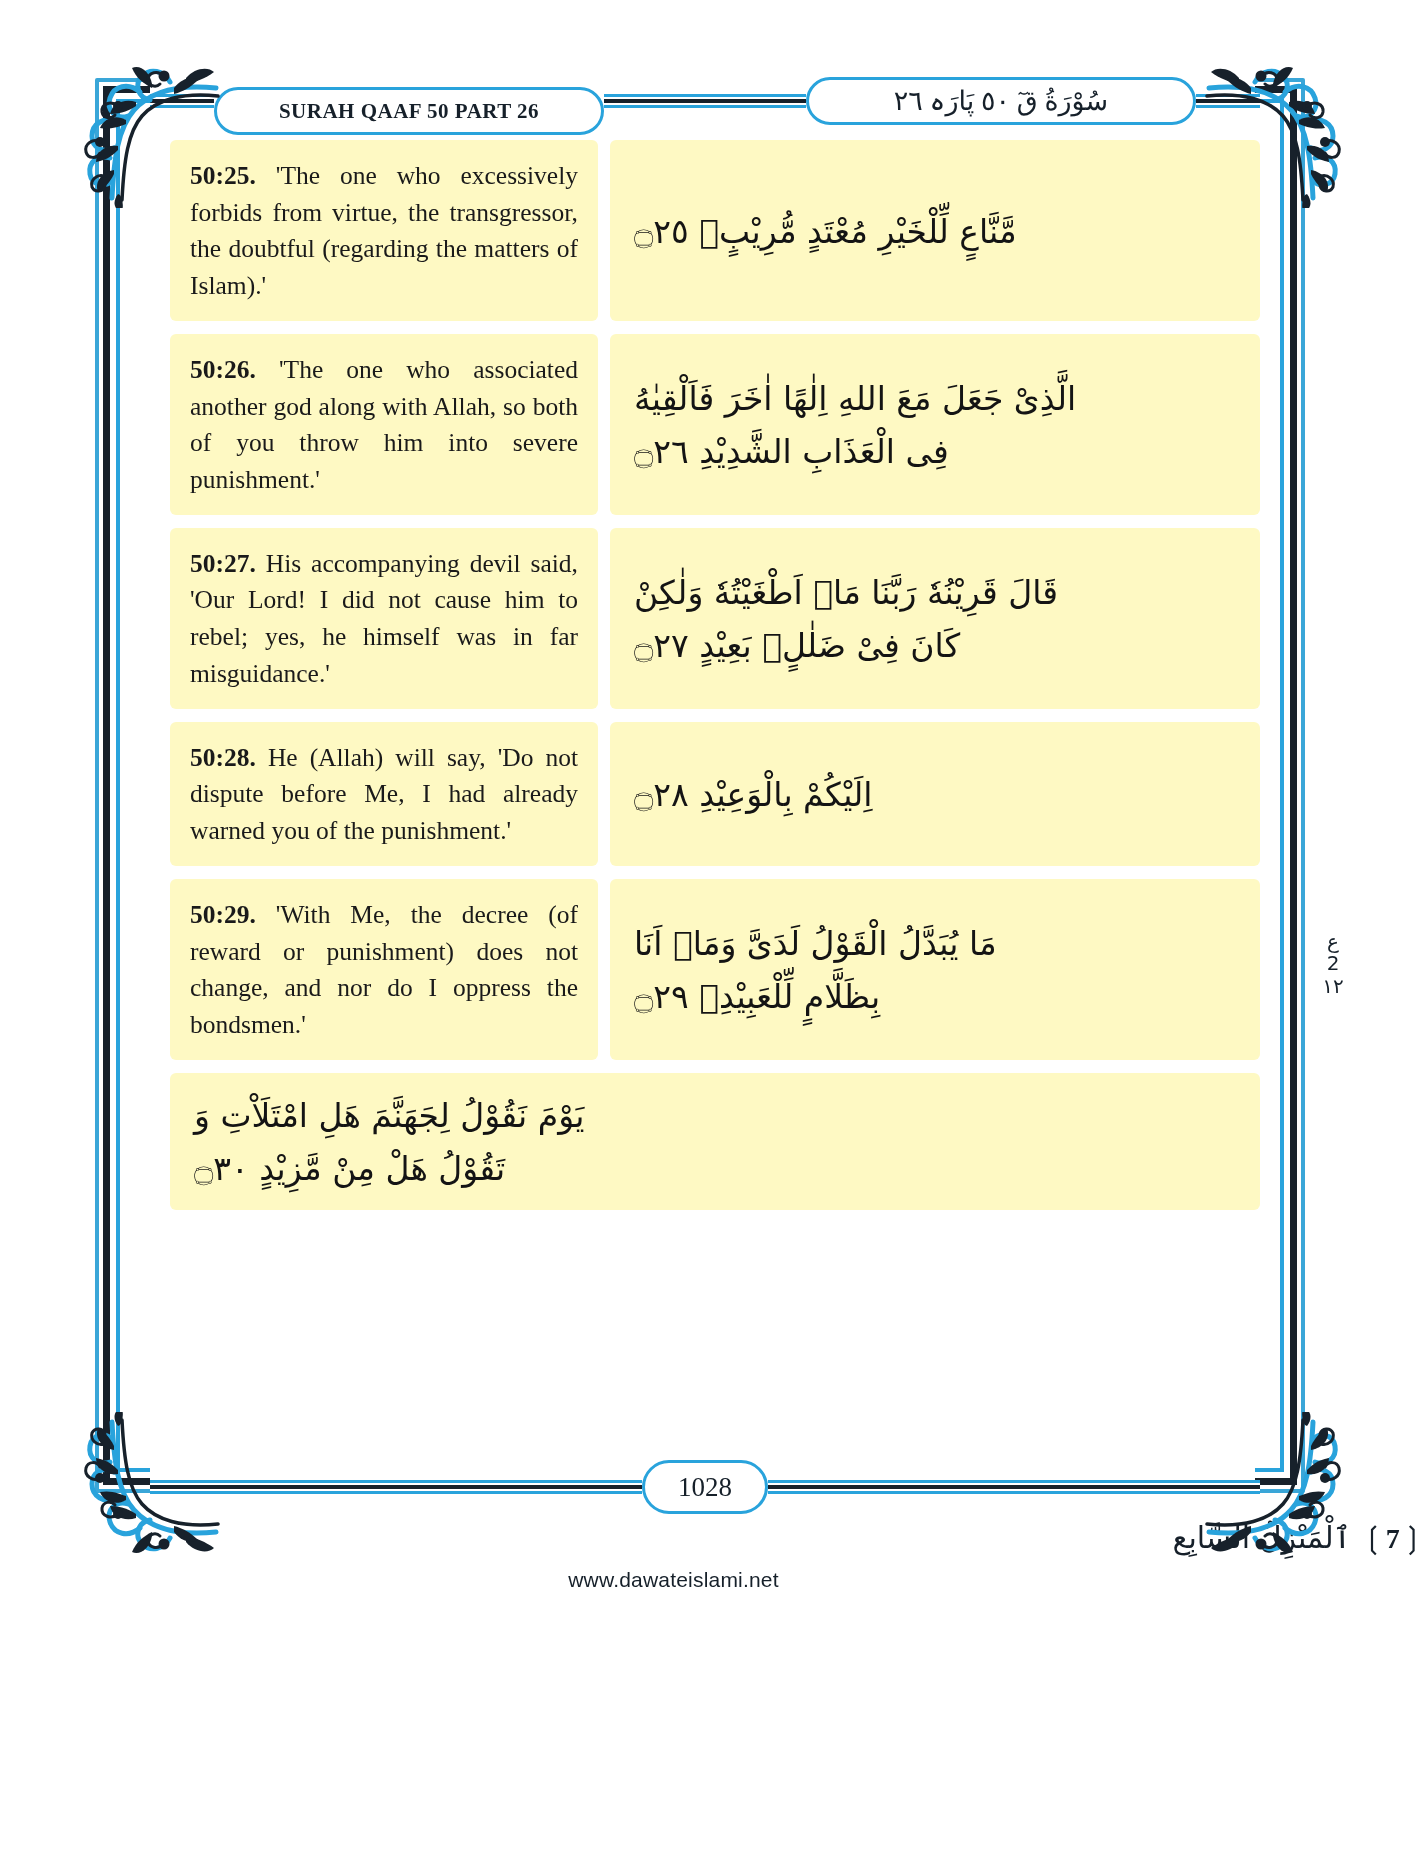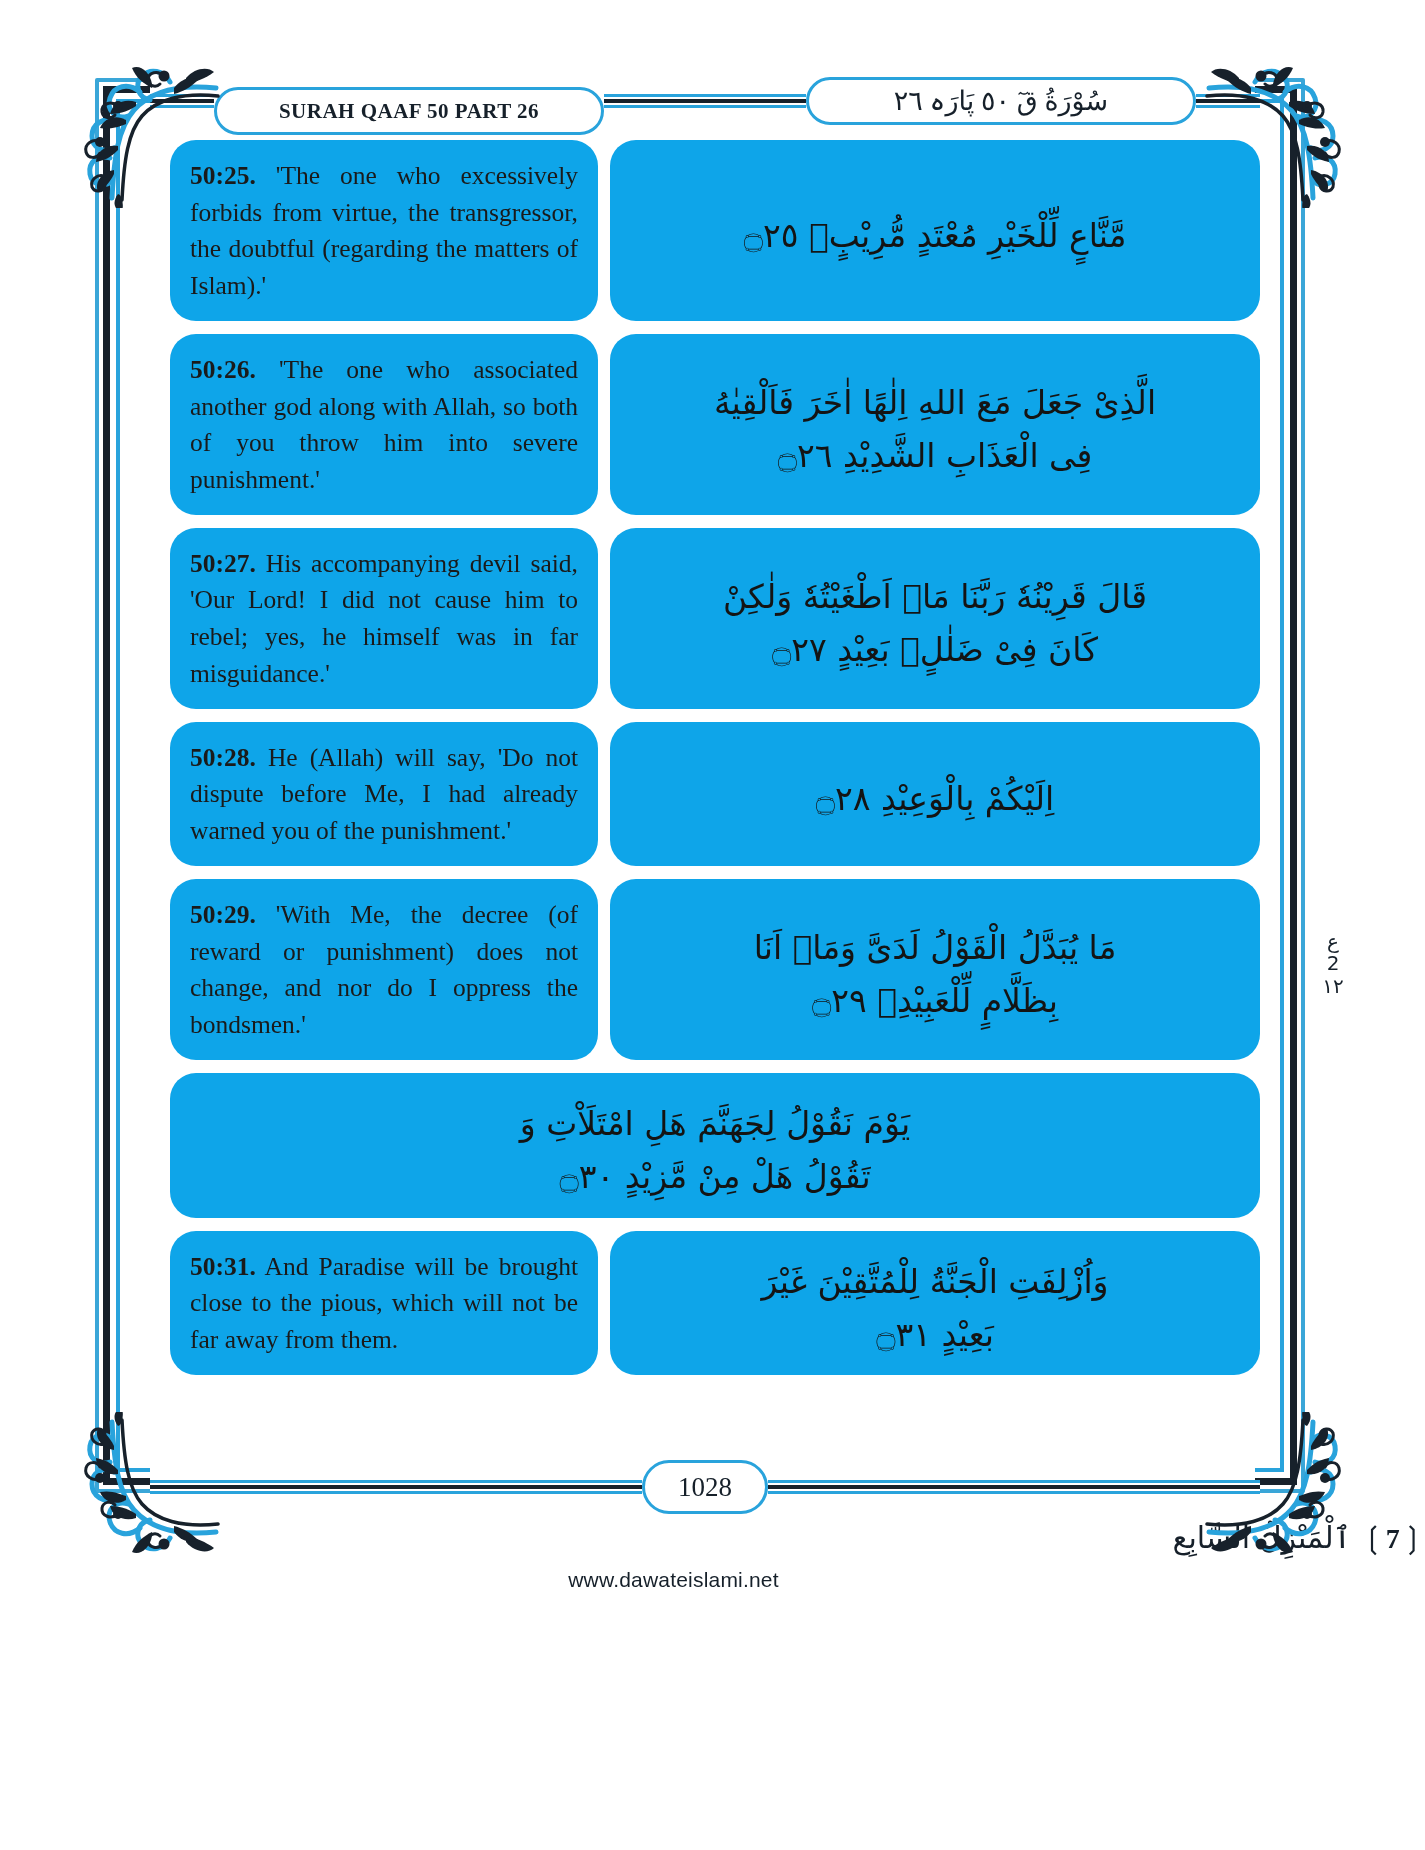--- a/index.html
+++ b/index.html
@@ -148,45 +148,45 @@
   }
 
   .verse-row {
     display: flex;
     gap: 12px;
     margin-bottom: 13px;
     align-items: stretch;
   }
 
   .cell {
-    background: #0ea5e9;
-    border-radius: 26px;
+    background: #fef9c3;
+    border-radius: 6px;
     box-sizing: border-box;
   }
 
   .cell-en {
     flex: 0 0 428px;
     padding: 18px 20px 16px 20px;
     font-family: "Liberation Serif", "DejaVu Serif", serif;
     font-size: 25.5px;
     line-height: 1.44;
     color: #1a1a1a;
     text-align: justify;
     text-justify: inter-word;
     hyphens: none;
   }
   .cell-en .vnum {
     font-weight: bold;
   }
 
   .cell-ar {
     flex: 1 1 auto;
-    padding: 24px 24px 14px 24px;
+    padding: 16px 24px 14px 24px;
     direction: rtl;
-    text-align: center;
+    text-align: left;
     font-family: "DejaVu Sans", sans-serif;
     font-size: 33px;
     line-height: 1.62;
     color: #141414;
     display: flex;
     flex-direction: column;
     justify-content: center;
   }
   .cell-ar .ar-line {
     white-space: nowrap;
@@ -461,27 +461,20 @@
           <div class="ar-line">مَا يُبَدَّلُ الْقَوْلُ لَدَىَّ وَمَاۤ اَنَا</div>
           <div class="ar-line">بِظَلَّامٍ لِّلْعَبِيْدِؒ ۝٢٩</div>
         </div>
       </div>
       <div class="verse-row">
         <div class="cell cell-ar">
           <div class="ar-line">يَوْمَ نَقُوْلُ لِجَهَنَّمَ هَلِ امْتَلَاْتِ وَ</div>
           <div class="ar-line">تَقُوْلُ هَلْ مِنْ مَّزِيْدٍ ۝٣٠</div>
         </div>
       </div>
-      <div class="verse-row">
-        <div class="cell cell-en"><span class="vnum">50:31.</span> <span>And Paradise will be brought close to the pious, which will not be far away from them.</span></div>
-        <div class="cell cell-ar">
-          <div class="ar-line">وَاُزْلِفَتِ الْجَنَّةُ لِلْمُتَّقِيْنَ غَيْرَ</div>
-          <div class="ar-line">بَعِيْدٍ ۝٣١</div>
-        </div>
-      </div>
     </div>
 
   <div class="ruku-marker">
     <div>ع</div>
     <div>2</div>
     <div>١٢</div>
   </div>
 
   <div class="footer-row">
     <div class="footer-rule"></div>

